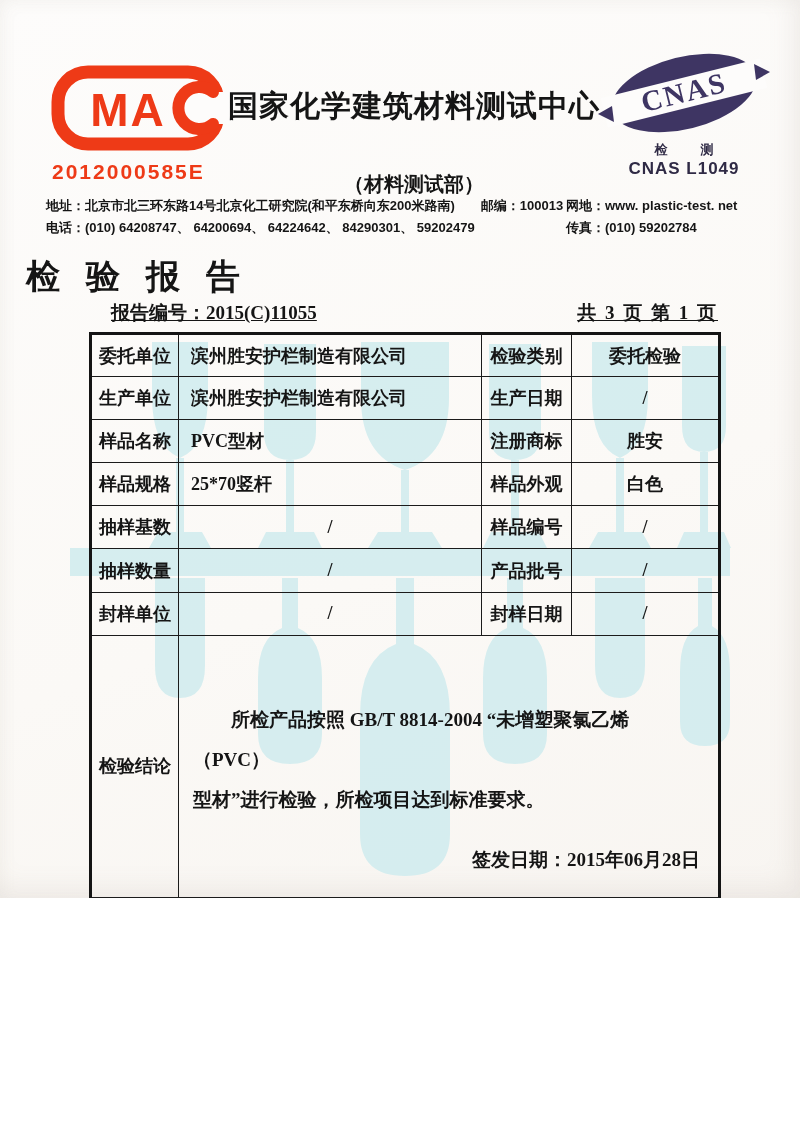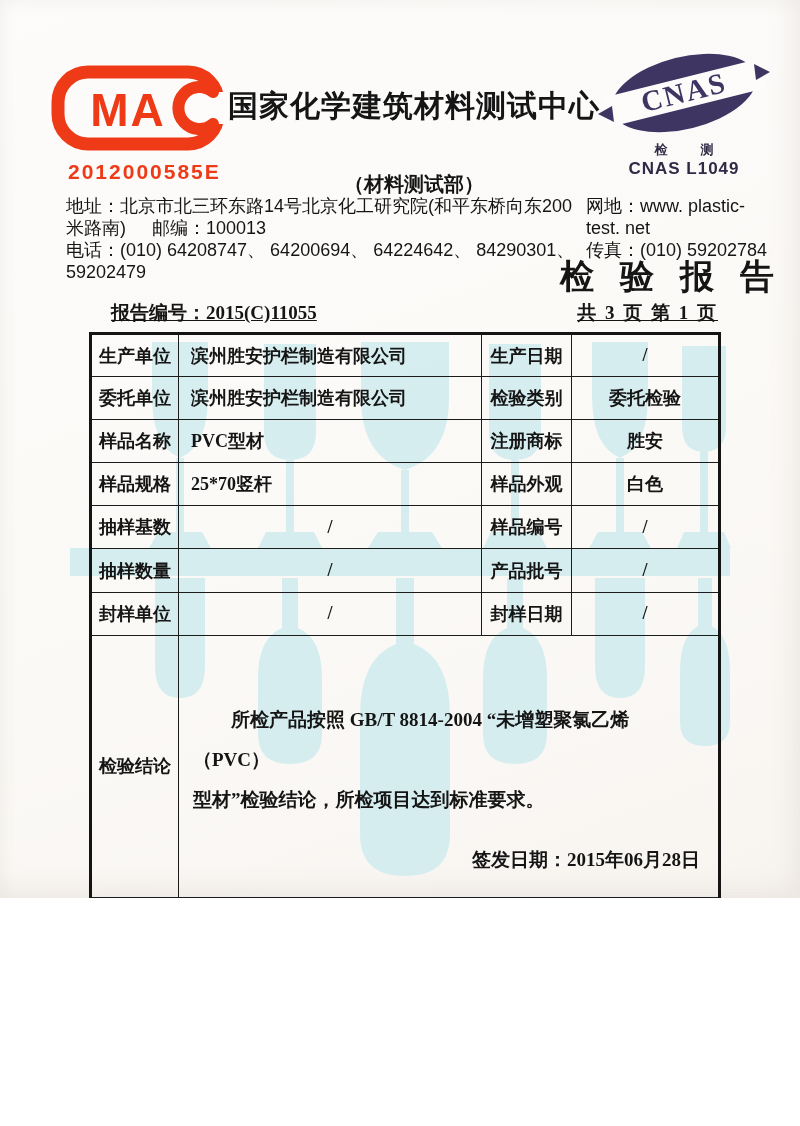--- a/index.html
+++ b/index.html
@@ -11,41 +11,41 @@
   }
   .page {
     position:relative; width:800px; height:898px; overflow:hidden;
     background:linear-gradient(160deg,#fdfcfb 0%,#fbf9f6 60%,#f8f5f1 100%);
     box-shadow:inset -8px -10px 26px rgba(140,120,110,0.10), inset 4px 4px 14px rgba(160,150,140,0.05);
   }
 
   
   .cma-block { position:absolute; left:50px; top:64px; width:185px; text-align:left; }
   .cma-no { margin-top:4px; padding-left:2px; color:#ee3a17; font-size:21px; font-weight:bold;
-            letter-spacing:2px; font-family:"Liberation Sans","DejaVu Sans",sans-serif;margin-left:16px; }
+            letter-spacing:2px; font-family:"Liberation Sans","DejaVu Sans",sans-serif; }
   .org-title { position:absolute; left:218px; top:86px; width:392px; text-align:center;
                font-size:30px; font-weight:bold; letter-spacing:1px; }
   .org-subtitle { position:absolute; left:218px; top:148px; width:392px; text-align:center;
                   font-size:20px; font-weight:bold;margin-top:23px; }
   .cnas-block { position:absolute; left:596px; top:50px; width:176px; text-align:center; }
   .cnas-mark1 { margin-top:1px; font-size:13px; font-weight:bold; color:#2f2a45; letter-spacing:10px; text-indent:10px; }
   .cnas-mark2 { font-size:17px; font-weight:bold; color:#2f2a45; letter-spacing:1px;
                 font-family:"Liberation Sans","DejaVu Sans",sans-serif; }
 
   
   .contact { position:absolute; left:46px; top:195px; width:712px;
              font-family:"Liberation Sans","DejaVu Sans",sans-serif;
-             font-size:18px; font-weight:normal; line-height:22px;margin-left:20px; }
+             font-size:13px; font-weight:bold; line-height:22px; }
   .contact-line { display:flex; }
   .contact-left { flex:1; }
   .contact-right { width:192px; }
   .zip-gap { margin-left:26px; }
 
   
-  .report-title { position:absolute; left:0; top:254px; width:800px; text-align:right;
+  .report-title { position:absolute; left:0; top:254px; width:800px; text-align:left;
                   font-size:34px; font-weight:bold; letter-spacing:26px; text-indent:26px; }
   .number-row { position:absolute; left:89px; top:300px; width:629px; display:flex;
                 justify-content:space-between; font-size:19px; font-weight:bold;text-decoration:underline; }
   .number-left { padding-left:22px; }
   .pages { letter-spacing:2px; }
 
   
   .watermark { position:absolute; left:60px; top:336px; width:680px; height:560px; z-index:0; }
 
   
@@ -170,30 +170,30 @@
 
   <table class="report">
     <colgroup>
         <col style="width:88px">
         <col style="width:303px">
         <col style="width:90px">
         <col style="width:148px">
       </colgroup>
     <tbody>
       <tr class="info-row">
-        <td class="lbl">生产单位</td>
-        <td class="val-left">滨州胜安护栏制造有限公司</td>
-        <td class="lbl">生产日期</td>
-        <td class="val-center">/</td>
-      </tr>
-      <tr class="info-row">
         <td class="lbl">委托单位</td>
         <td class="val-left">滨州胜安护栏制造有限公司</td>
         <td class="lbl">检验类别</td>
         <td class="val-center">委托检验</td>
+      </tr>
+      <tr class="info-row">
+        <td class="lbl">生产单位</td>
+        <td class="val-left">滨州胜安护栏制造有限公司</td>
+        <td class="lbl">生产日期</td>
+        <td class="val-center">/</td>
       </tr>
       <tr class="info-row">
         <td class="lbl">样品名称</td>
         <td class="val-left">PVC型材</td>
         <td class="lbl">注册商标</td>
         <td class="val-center">胜安</td>
       </tr>
       <tr class="info-row">
         <td class="lbl">样品规格</td>
         <td class="val-left">25*70竖杆</td>
@@ -216,21 +216,21 @@
         <td class="lbl">封样单位</td>
         <td class="val-center">/</td>
         <td class="lbl">封样日期</td>
         <td class="val-center">/</td>
       </tr>
       <tr class="conclusion-row">
         <td class="lbl">检验结论</td>
         <td class="conclusion-cell" colspan="3">
           <div class="conclusion-text">
             <span class="conclusion-l1">所检产品按照 GB/T 8814-2004 “未增塑聚氯乙烯（PVC）</span>
-            <span class="conclusion-l2">型材”检验结论，所检项目达到标准要求。</span>
+            <span class="conclusion-l2">型材”进行检验，所检项目达到标准要求。</span>
           </div>
           <div class="issue-date">
             <span>签发日期：</span><span>2015年06月28日</span>
           </div>
         </td>
       </tr>
       <tr class="remark-row">
         <td class="lbl">备　注</td>
         <td class="val-center" colspan="3">/</td>
       </tr>

